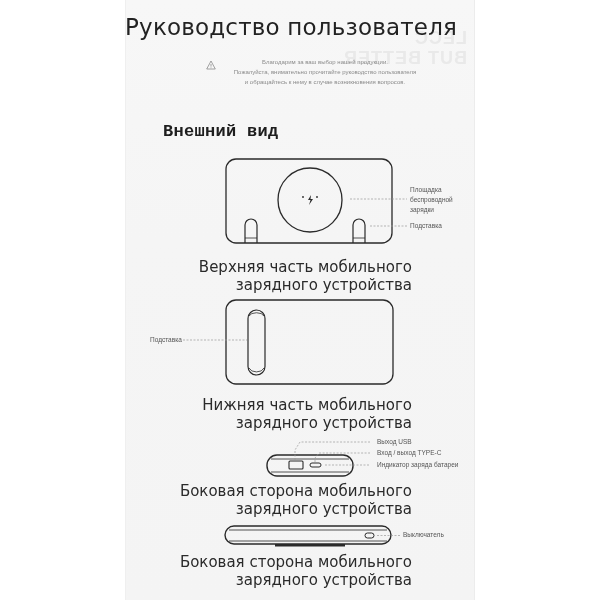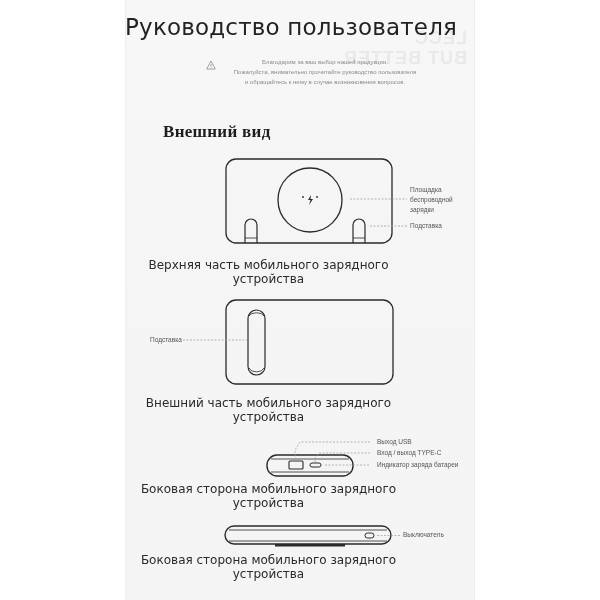--- a/index.html
+++ b/index.html
@@ -56,27 +56,27 @@
     }
     .warn-icon {
       left: 81px; top: 60px;
       width: 10px; height: 10px;
     }
     .section {
       left: 38px; top: 122px;
       font-size: 17px;
       font-weight: bold;
       color: #1e1e1e;
-      font-family: Liberation Serif, serif;
+      font-family: Liberation Mono, monospace;
       letter-spacing: 0.3px;
     }
     .caption {
       width: 287px; left: 0;
-      text-align: center;
-      font-size: 12px;
+      text-align: right;
+      font-size: 15px;
       color: #2a2a2a;
       font-family: "DejaVu Sans", sans-serif;
     }
     .lbl {
       font-size: 6.5px;
       line-height: 10px;
       color: #555;
       font-family: "Liberation Sans", sans-serif;
       white-space: nowrap;
     }
@@ -160,21 +160,21 @@
 
     <div class="abs lbl" style="left:285px; top:185px;">
       <div>Площадка</div>
       <div>беспроводной</div>
       <div>зарядки</div>
     </div>
     <div class="abs lbl" style="left:285px; top:221px;">Подставка</div>
     <div class="abs caption" style="top:258px;">Верхняя часть мобильного зарядного устройства</div>
 
     <div class="abs lbl" style="left:25px; top:335px;">Подставка</div>
-    <div class="abs caption" style="top:396px;">Внешний часть мобильного зарядного устройства</div>
+    <div class="abs caption" style="top:396px;">Нижняя часть мобильного зарядного устройства</div>
 
     <div class="abs lbl" style="left:252px; top:437px;">Выход USB</div>
     <div class="abs lbl" style="left:252px; top:448px;">Вход / выход TYPE-C</div>
     <div class="abs lbl" style="left:252px; top:460px;">Индикатор заряда батареи</div>
     <div class="abs caption" style="top:482px;">Боковая сторона мобильного зарядного устройства</div>
 
     <div class="abs lbl" style="left:278px; top:530px;">Выключатель</div>
     <div class="abs caption" style="top:553px;">Боковая сторона мобильного зарядного устройства</div>
 
   </div>

